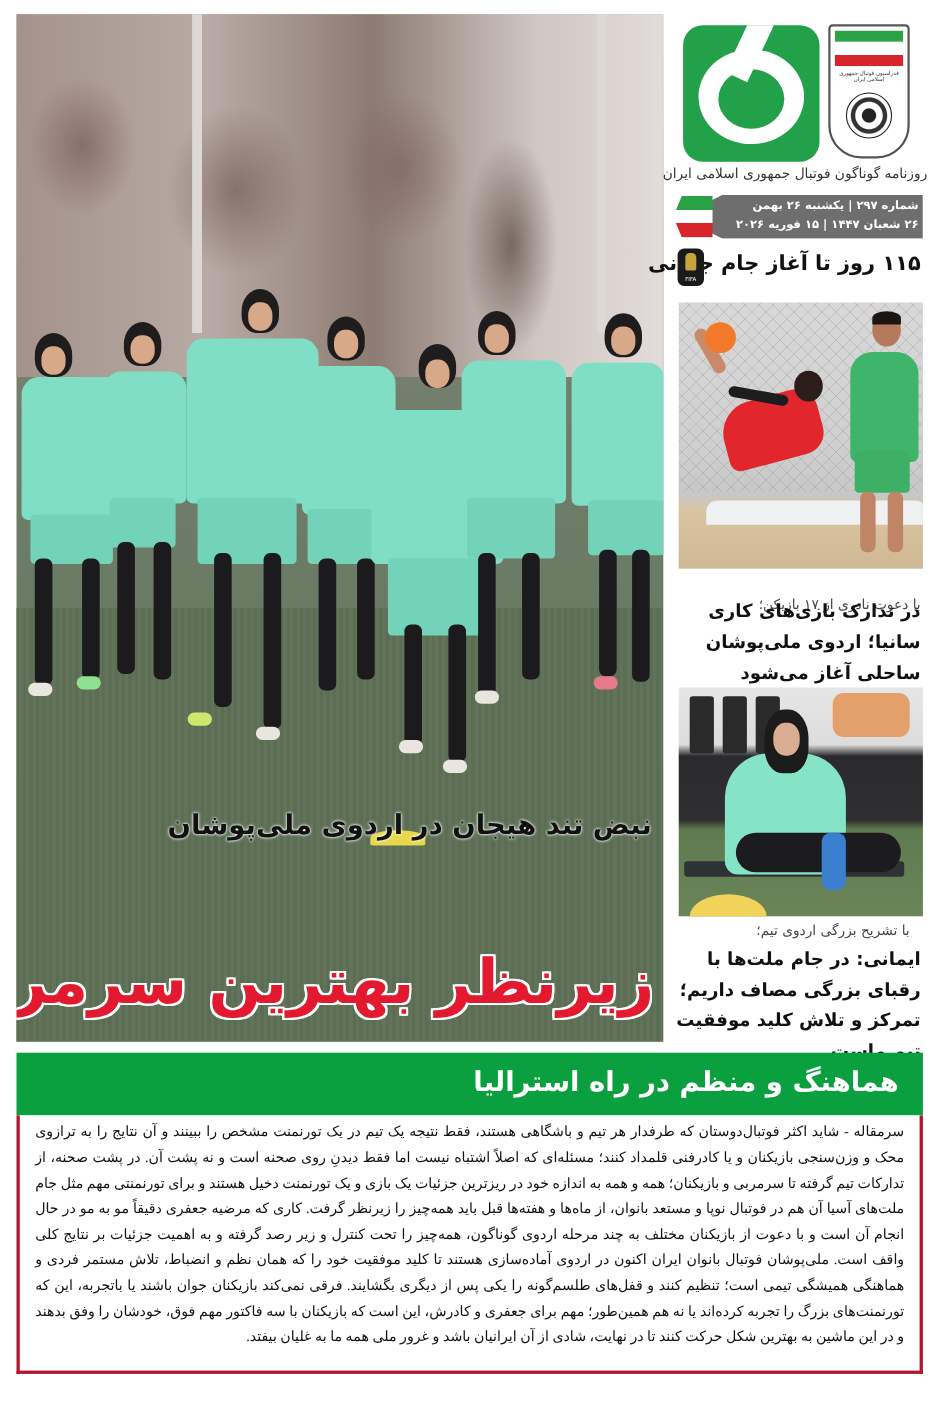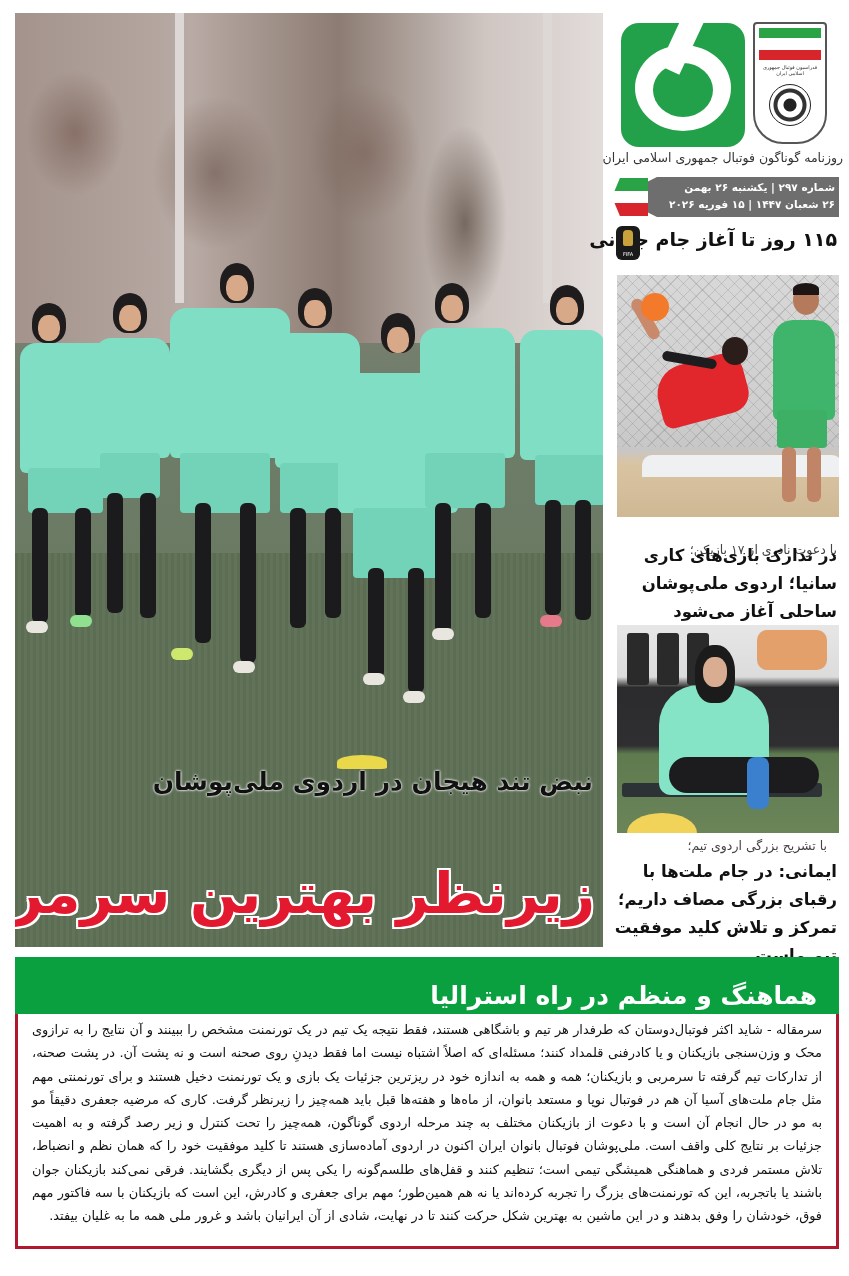--- a/index.html
+++ b/index.html
@@ -31,21 +31,21 @@
   .player .head { position: absolute; width: 34px; height: 40px; border-radius: 50% 50% 40% 40%; background: #1f1c1d; }
   .player .face { position: absolute; width: 22px; height: 26px; border-radius: 45%; background: #d8a989; }
   .player .shirt { position: absolute; background: #7fdec4; border-radius: 16px 16px 6px 6px; }
   .player .shorts { position: absolute; background: #73d3b8; border-radius: 4px; }
   .player .leg { position: absolute; width: 16px; background: #1b1b1d; border-radius: 6px; }
   .player .shoe { position: absolute; width: 22px; height: 12px; border-radius: 6px; background: #e9e6df; }
   .cone { position: absolute; left: 322px; top: 742px; width: 50px; height: 14px; background: #e8d84a; border-radius: 50% 50% 10% 10%; }
 
   .hero-kicker {
     position: absolute; right: 10px; top: 722px; font-family: "DejaVu Sans", sans-serif; font-weight: bold;
-    font-size: 25px; color: #111; text-shadow: 0 0 2px #fff, 0 0 3px #fff; white-space: nowrap; margin-top: 32px;
+    font-size: 25px; color: #111; text-shadow: 0 0 2px #fff, 0 0 3px #fff; white-space: nowrap;
   }
   .hero-title {
     position: absolute; right: 8px; width: 575px; font-family: "DejaVu Sans", sans-serif; font-weight: bold;
     color: #e3192f; text-align: right; white-space: nowrap; letter-spacing: -1px;
     text-shadow: 2px 0 #fff, -2px 0 #fff, 0 2px #fff, 0 -2px #fff, 2px 2px #fff, -2px -2px #fff, 2px -2px #fff, -2px 2px #fff;
   }
   .hero-title.l1 { top: 772px; font-size: 56px; }
   .hero-title.l2 { top: 848px; font-size: 56px; }
 
   
@@ -144,29 +144,29 @@
   .story2-title {
     position: absolute; right: 12px; top: 858px; width: 226px; font-size: 16.5px; font-weight: bold; color: #111;
     line-height: 28px; text-align: right;
   }
 
   
   .editorial-header {
     position: absolute; left: 15px; top: 957px; width: 824px; height: 57px; background: #0aa03f;
   }
   .editorial-title {
-    position: absolute; right: 22px; top: 24px; font-size: 25px; font-weight: bold; color: #fff; white-space: nowrap;
+    position: absolute; right: 22px; top: 12px; font-size: 25px; font-weight: bold; color: #fff; white-space: nowrap;
   }
   .editorial-box {
     position: absolute; left: 15px; top: 1014px; width: 818px; height: 232px; border: 3px solid #b0182f; border-top: none;
     background: #fff;
   }
   .editorial-body {
     position: absolute; right: 14px; top: 4px; width: 790px; font-size: 12.9px; line-height: 23.3px; color: #111;
-    text-align: justify; text-align-last: right;
+    text-align: justify; text-align-last: right; font-family: Liberation Serif, serif;
   }
 </style>
 </head>
 <body>
 
 <div class="hero">
   <div class="trees"></div>
   <div class="pole" style="left:160px"></div>
   <div class="pole" style="left:528px"></div>
   <div class="pitch"></div>

